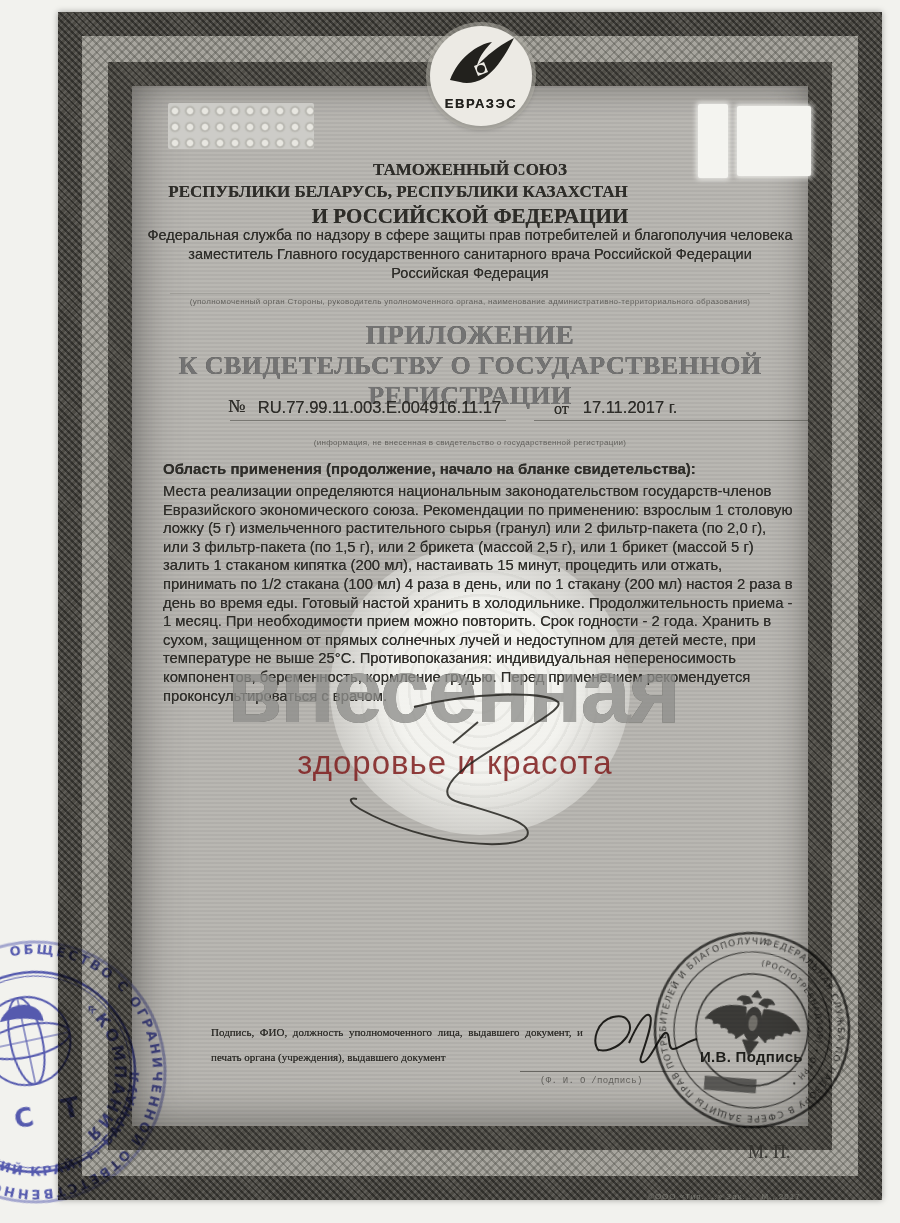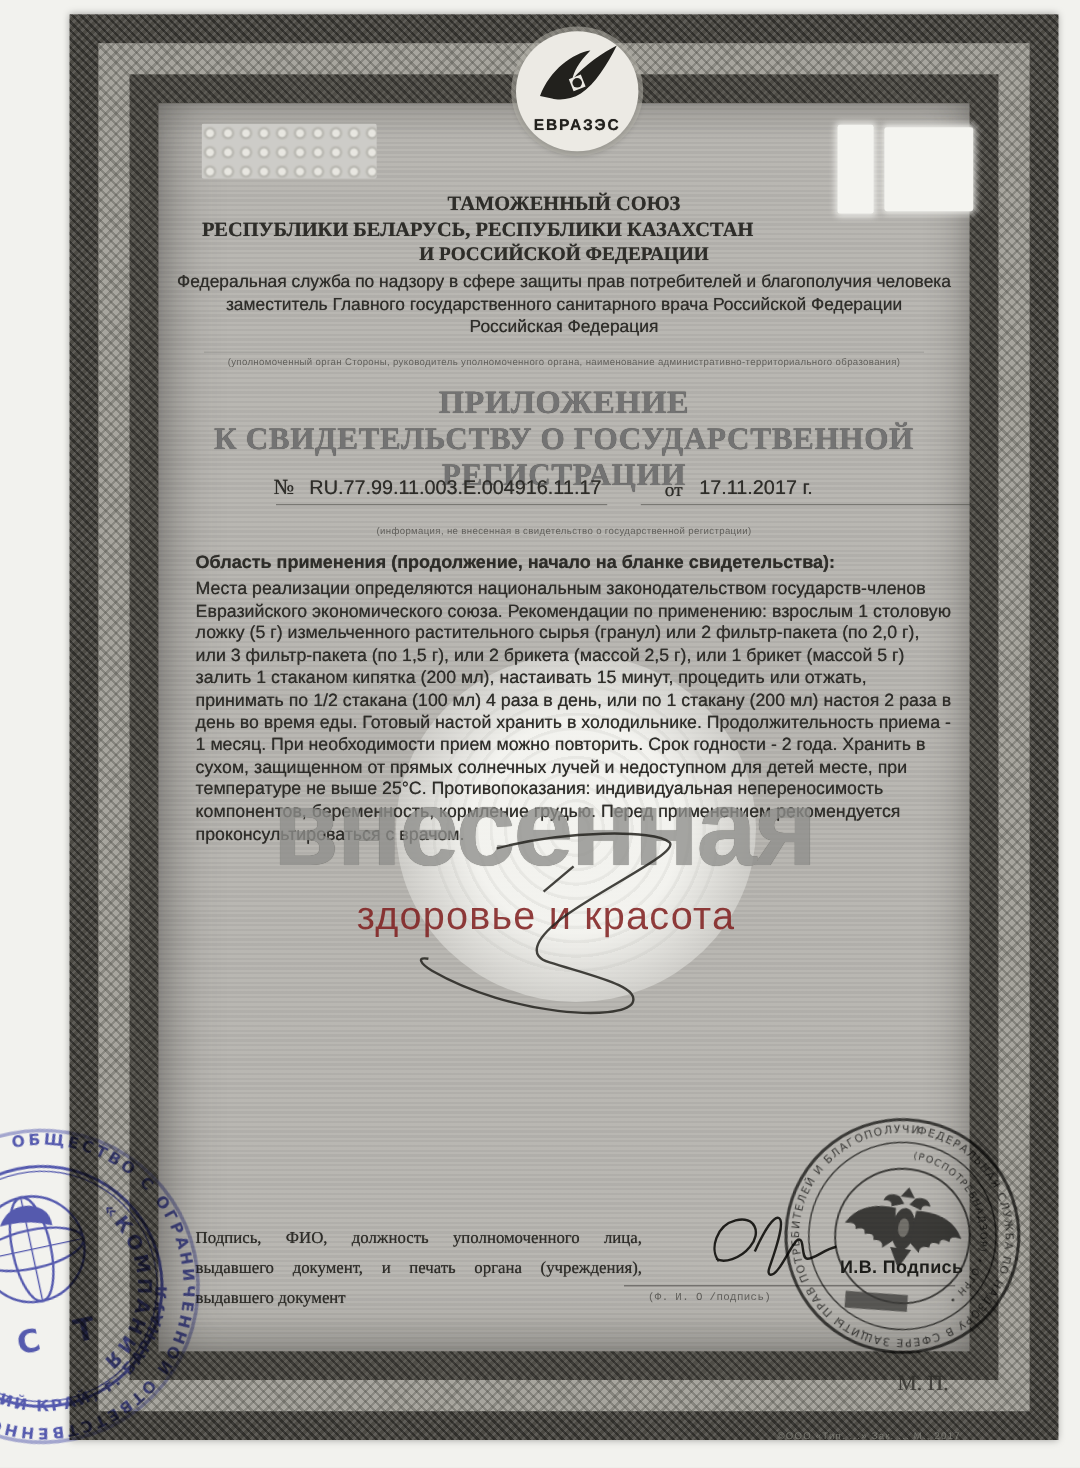--- a/index.html
+++ b/index.html
@@ -40,21 +40,21 @@
     background-blend-mode:normal;}
   .glare-rings{left:352px;top:565px;width:256px;height:250px;border-radius:50%;opacity:.35;
     background:repeating-radial-gradient(circle,rgba(185,185,180,.0) 0 9px,rgba(185,185,180,.55) 10px 12px);}
   .hdr-serif{font-family:"Liberation Serif",serif;font-weight:700;text-align:center;}
   .hdr-sans{font-weight:400;text-align:center;}
   .caption{font-size:8px;color:#4c4b47;text-align:center;letter-spacing:.3px;opacity:.8;filter:blur(.25px);}
   .title{font-family:"Liberation Serif",serif;font-weight:700;text-align:center;letter-spacing:.5px;color:#737373;}
   .uline{height:1px;background:rgba(70,69,64,.55);}
   .watermark-brand{font-weight:700;color:#8f8f8c;opacity:.78;letter-spacing:-2px;}
   .watermark-tag{color:#7f1d1d;opacity:.85;letter-spacing:1px;}
-  .footer-left{font-family:"Liberation Serif",serif;font-size:14px;line-height:25px;text-align:justify;}
+  .footer-left{font-family:"Liberation Serif",serif;font-size:11px;line-height:25px;text-align:justify;margin-left:48px;}
   .imprint{font-size:8px;color:#8a8a82;opacity:.75;letter-spacing:1px;filter:blur(.3px);}
   .stamp{mix-blend-mode:multiply;}
   .signer-name{font-size:15px;font-weight:700;color:#1d1d1a;letter-spacing:.3px;}
   .mp{font-family:"Liberation Serif",serif;font-size:18px;color:#2e2d29;opacity:.8;}
   svg text{font-family:"DejaVu Sans",sans-serif;}
 </style>
 </head>
 <body>
 
 <div class="page">
@@ -74,21 +74,21 @@
     <div class="abs glarebox" style="left:737px;top:106px;width:74px;height:70px;"></div>
 
     <div class="abs glare-circle"></div>
     <div class="abs glare-rings"></div>
 
     <div class="abs watermark-brand ctext" style="left:218px;top:640px;width:470px;font-size:90px;text-align:center;z-index:2;">внесенная</div>
     <div class="abs watermark-tag" style="left:255px;top:744px;width:400px;font-size:33px;text-align:center;z-index:2;">здоровье и красота</div>
 
     <div class="abs hdr-serif ctext" style="left:150px;top:160px;width:640px;font-size:17px;">ТАМОЖЕННЫЙ СОЮЗ</div>
     <div class="abs hdr-serif ctext" style="left:130px;top:182px;width:536px;font-size:17px;">РЕСПУБЛИКИ БЕЛАРУСЬ, РЕСПУБЛИКИ КАЗАХСТАН</div>
-    <div class="abs hdr-serif ctext" style="left:150px;top:204px;width:640px;font-size:16px;">И РОССИЙСКОЙ ФЕДЕРАЦИИ</div>
+    <div class="abs hdr-serif ctext" style="left:150px;top:204px;width:640px;font-size:21px;">И РОССИЙСКОЙ ФЕДЕРАЦИИ</div>
     <div class="abs hdr-sans ctext" style="left:130px;top:227px;width:680px;font-size:14.5px;">Федеральная служба по надзору в сфере защиты прав потребителей и благополучия человека</div>
     <div class="abs hdr-sans ctext" style="left:130px;top:246px;width:680px;font-size:14.5px;">заместитель Главного государственного санитарного врача Российской Федерации</div>
     <div class="abs hdr-sans ctext" style="left:130px;top:265px;width:680px;font-size:14.5px;">Российская Федерация</div>
 
     <div class="abs" style="left:170px;top:293px;width:600px;height:1px;background:rgba(60,59,55,.18);"></div>
     <div class="abs caption" style="left:140px;top:297px;width:660px;">(уполномоченный орган Стороны, руководитель уполномоченного органа, наименование административно-территориального образования)</div>
 
     <div class="abs title ctext" style="left:150px;top:320px;width:640px;font-size:27px;">ПРИЛОЖЕНИЕ</div>
     <div class="abs title ctext" style="left:110px;top:351px;width:720px;font-size:26px;">К СВИДЕТЕЛЬСТВУ О ГОСУДАРСТВЕННОЙ РЕГИСТРАЦИИ</div>
 

